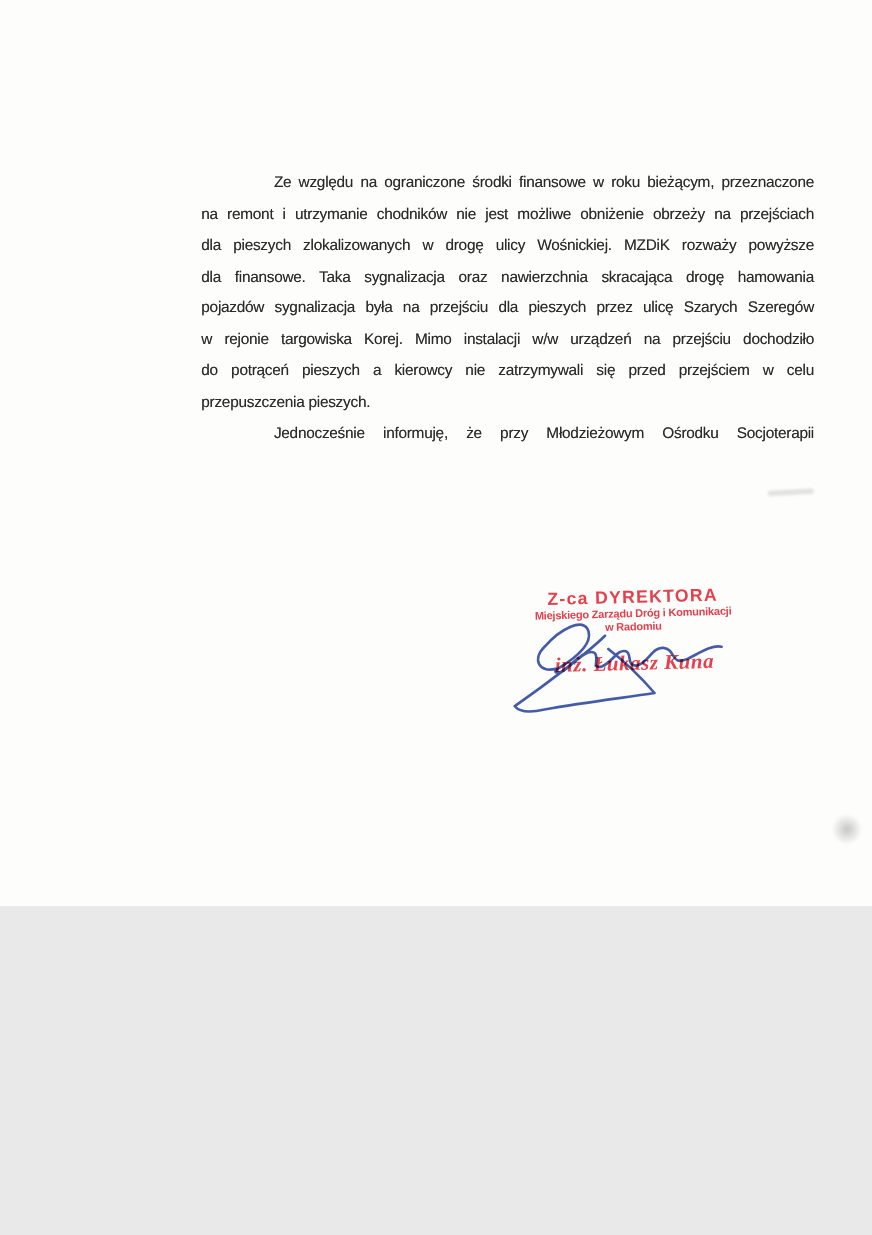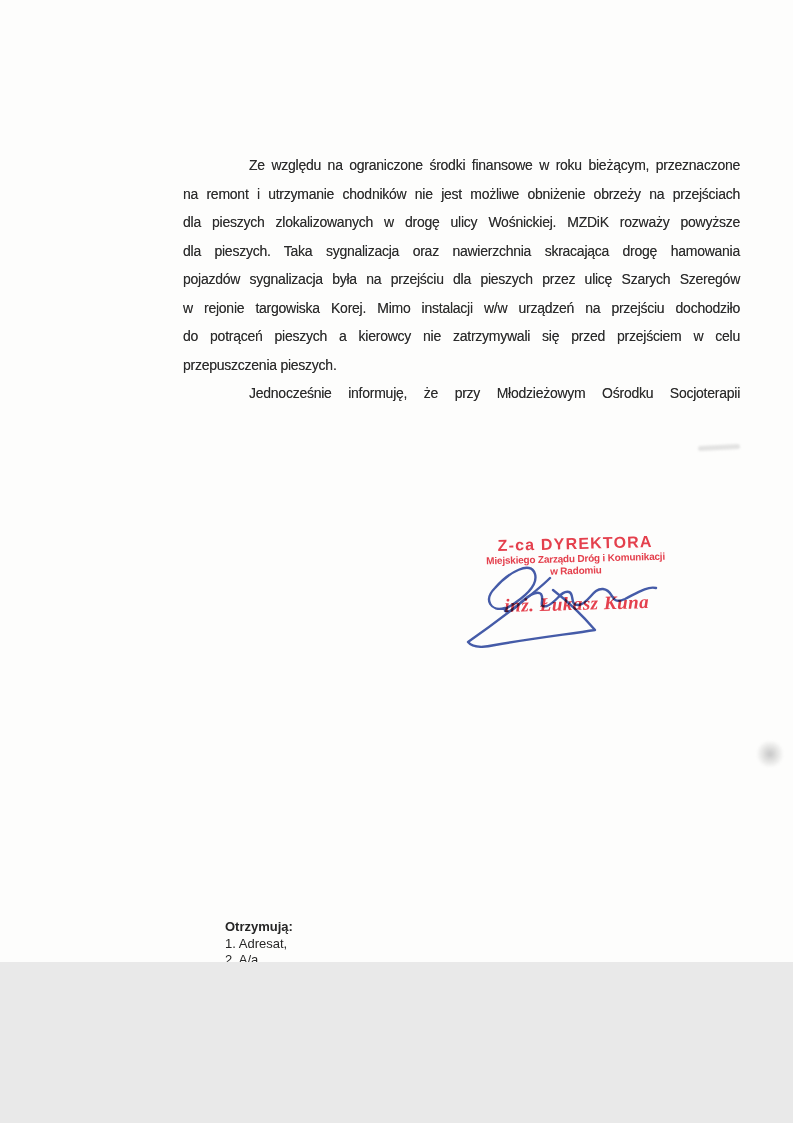--- a/index.html
+++ b/index.html
@@ -1,19 +1,19 @@
 <!DOCTYPE html>
 <html><head>
 <meta charset="utf-8">
 <style>
   html, body { margin: 0; padding: 0; background: #e9e9e9; }
   .page {
     position: relative;
     width: 793px;
-    height: 962px;
+    height: 824px;
     margin: 0 auto;
     background: #fdfdfc;
     font-family: "Liberation Sans", sans-serif;
     color: #2d2d2d;
     overflow: hidden;
   }
 
   
   .body-text {
     position: absolute;
@@ -123,21 +123,21 @@
 <body>
 
 <div class="page">
 
   <div class="body-text">
 
     <div class="bline first">Ze względu na ograniczone środki finansowe w roku bieżącym, przeznaczone</div>
     <div class="bline">na remont i utrzymanie chodników nie jest możliwe obniżenie obrzeży na przejściach</div>
     <div class="bline">dla pieszych zlokalizowanych w drogę ulicy Wośnickiej. MZDiK rozważy powyższe</div>
 
-    <div class="bline">dla pieszych. Taka sygnalizacja oraz nawierzchnia skracająca drogę hamowania</div>
+    <div class="bline">dla finansowe. Taka sygnalizacja oraz nawierzchnia skracająca drogę hamowania</div>
     <div class="bline">pojazdów sygnalizacja była na przejściu dla pieszych przez ulicę Szarych Szeregów</div>
     <div class="bline">w rejonie targowiska Korej. Mimo instalacji w/w urządzeń na przejściu dochodziło</div>
     <div class="bline">do potrąceń pieszych a kierowcy nie zatrzymywali się przed przejściem w celu</div>
     <div class="bline lastline">przepuszczenia pieszych.</div>
 
     <div class="bline first">Jednocześnie informuję, że przy Młodzieżowym Ośrodku Socjoterapii</div>
   </div>
 
   <div class="stamp">
     <div class="stamp-title">Z-ca DYREKTORA</div>

